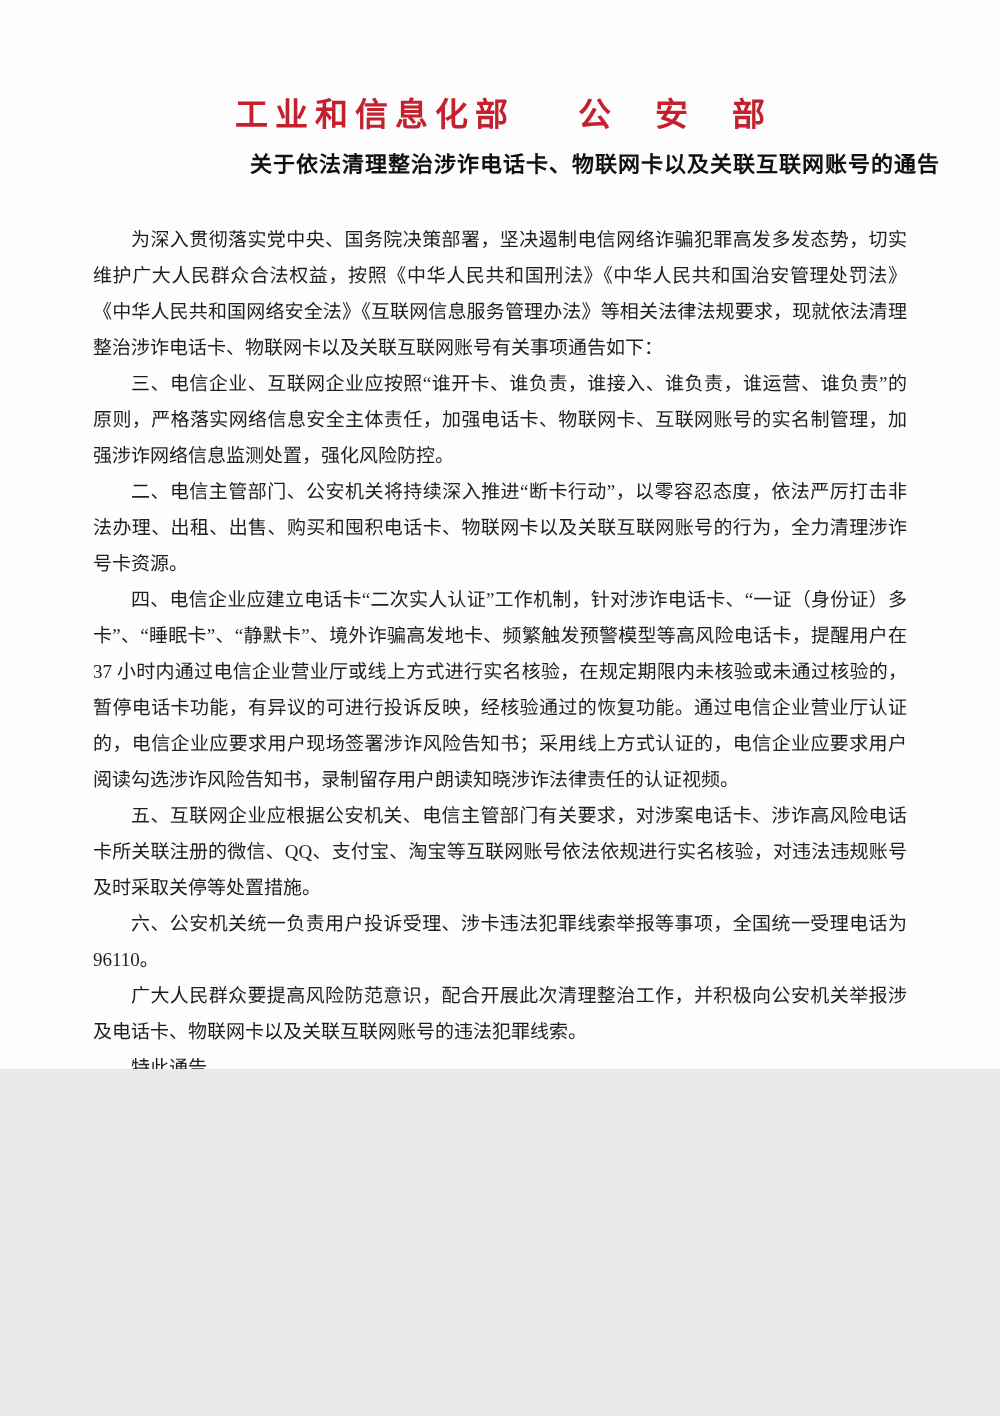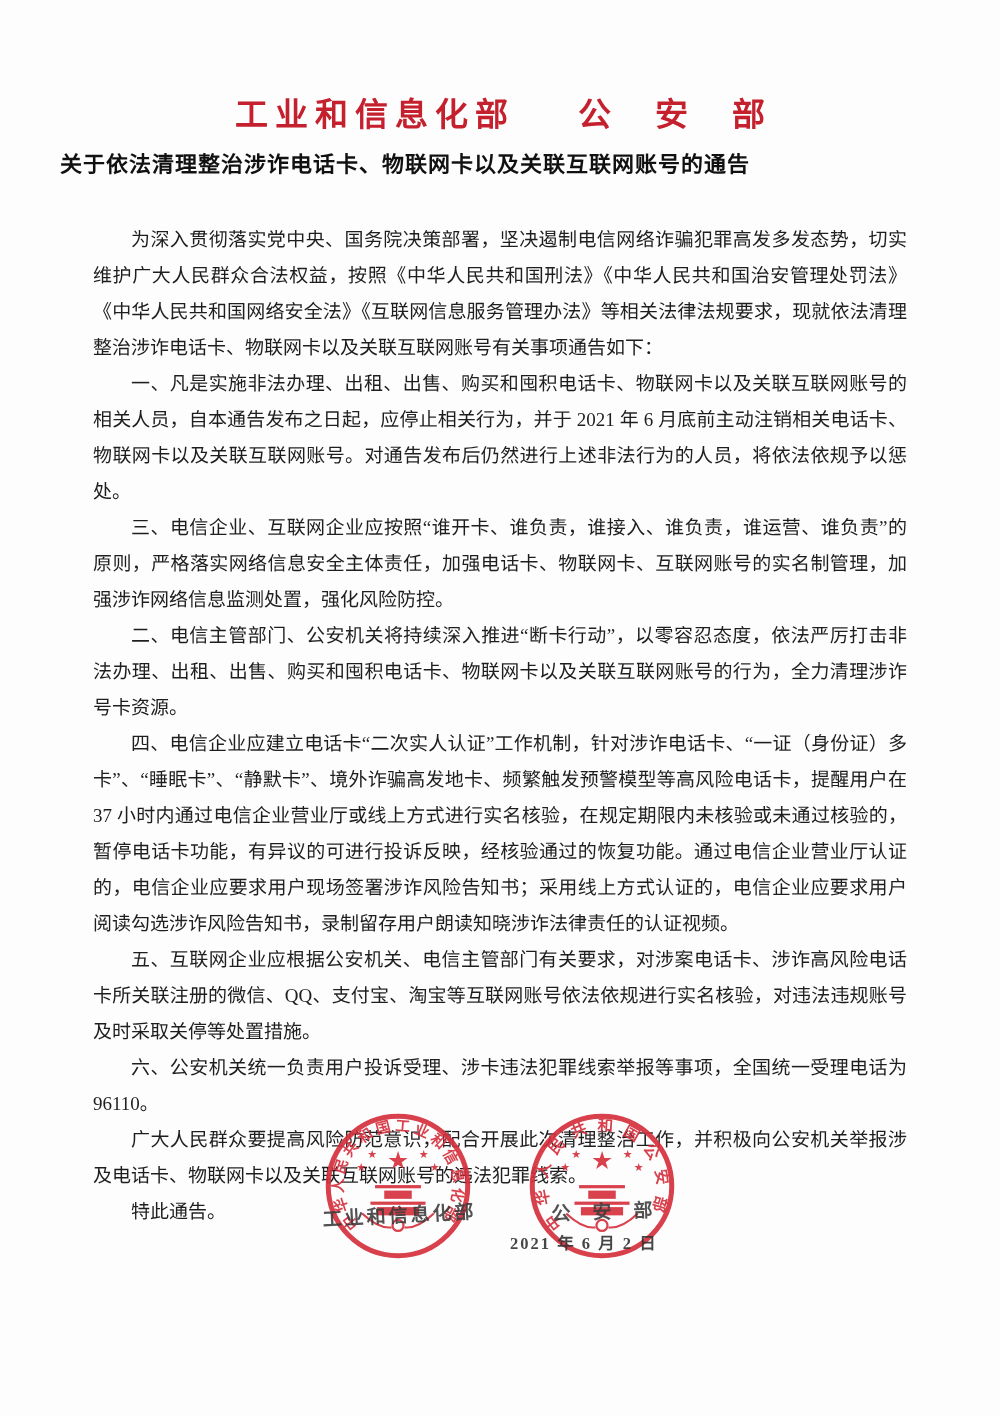--- a/index.html
+++ b/index.html
@@ -1,18 +1,18 @@
 <!DOCTYPE html>
 <html lang="zh-CN"><head>
 <meta charset="utf-8">
 <style>
   html,body{margin:0;padding:0;background:#e9e9e9;}
   .page{
     position:relative;
-    width:1000px;height:1416px;
+    width:1000px;height:1069px;
     margin:0 auto;
     background:#fdfdfd;
     font-family:"Liberation Serif","DejaVu Serif",serif;
     color:#1e1e1e;
     overflow:hidden;
   }
   
   .ministries{
     padding-top:94px;
     display:flex;
@@ -21,21 +21,21 @@
     gap:70px;
     color:#c5202e;
     font-weight:700;
     font-size:33px;
     line-height:42px;
   }
   .ministry-left{letter-spacing:7px;margin-right:-7px;}
   .ministry-right{letter-spacing:44px;margin-right:-44px;}
   .doc-title{
     margin:14px 60px 0 60px;
-    text-align:left;
+    text-align:right;
     font-size:22px;
     font-weight:700;
     letter-spacing:1px;
     color:#111;
     line-height:30px;
   }
   
   .body{
     margin:42px 93px 0 93px;
     font-size:19px;
@@ -84,21 +84,20 @@
 
   <div class="ministries">
     <span class="ministry-left">工业和信息化部</span>
     <span class="ministry-right">公安部</span>
   </div>
 
   <h1 class="doc-title">关于依法清理整治涉诈电话卡、物联网卡以及关联互联网账号的通告</h1>
 
   <div class="body">
     <p>为深入贯彻落实党中央、国务院决策部署，坚决遏制电信网络诈骗犯罪高发多发态势，切实维护广大人民群众合法权益，按照《中华人民共和国刑法》《中华人民共和国治安管理处罚法》《中华人民共和国网络安全法》《互联网信息服务管理办法》等相关法律法规要求，现就依法清理整治涉诈电话卡、物联网卡以及关联互联网账号有关事项通告如下：</p>
-    <p>一、凡是实施非法办理、出租、出售、购买和囤积电话卡、物联网卡以及关联互联网账号的相关人员，自本通告发布之日起，应停止相关行为，并于 2021 年 6 月底前主动注销相关电话卡、物联网卡以及关联互联网账号。对通告发布后仍然进行上述非法行为的人员，将依法依规予以惩处。</p>
     <p>三、电信企业、互联网企业应按照“谁开卡、谁负责，谁接入、谁负责，谁运营、谁负责”的原则，严格落实网络信息安全主体责任，加强电话卡、物联网卡、互联网账号的实名制管理，加强涉诈网络信息监测处置，强化风险防控。</p>
     <p>二、电信主管部门、公安机关将持续深入推进“断卡行动”，以零容忍态度，依法严厉打击非法办理、出租、出售、购买和囤积电话卡、物联网卡以及关联互联网账号的行为，全力清理涉诈号卡资源。</p>
     <p>四、电信企业应建立电话卡“二次实人认证”工作机制，针对涉诈电话卡、“一证（身份证）多卡”、“睡眠卡”、“静默卡”、境外诈骗高发地卡、频繁触发预警模型等高风险电话卡，提醒用户在 37 小时内通过电信企业营业厅或线上方式进行实名核验，在规定期限内未核验或未通过核验的，暂停电话卡功能，有异议的可进行投诉反映，经核验通过的恢复功能。通过电信企业营业厅认证的，电信企业应要求用户现场签署涉诈风险告知书；采用线上方式认证的，电信企业应要求用户阅读勾选涉诈风险告知书，录制留存用户朗读知晓涉诈法律责任的认证视频。</p>
     <p>五、互联网企业应根据公安机关、电信主管部门有关要求，对涉案电话卡、涉诈高风险电话卡所关联注册的微信、QQ、支付宝、淘宝等互联网账号依法依规进行实名核验，对违法违规账号及时采取关停等处置措施。</p>
     <p>六、公安机关统一负责用户投诉受理、涉卡违法犯罪线索举报等事项，全国统一受理电话为 96110。</p>
     <p>广大人民群众要提高风险防范意识，配合开展此次清理整治工作，并积极向公安机关举报涉及电话卡、物联网卡以及关联互联网账号的违法犯罪线索。</p>
     <p>特此通告。</p>
   </div>
 
   <div class="seal-wrap seal-left">

